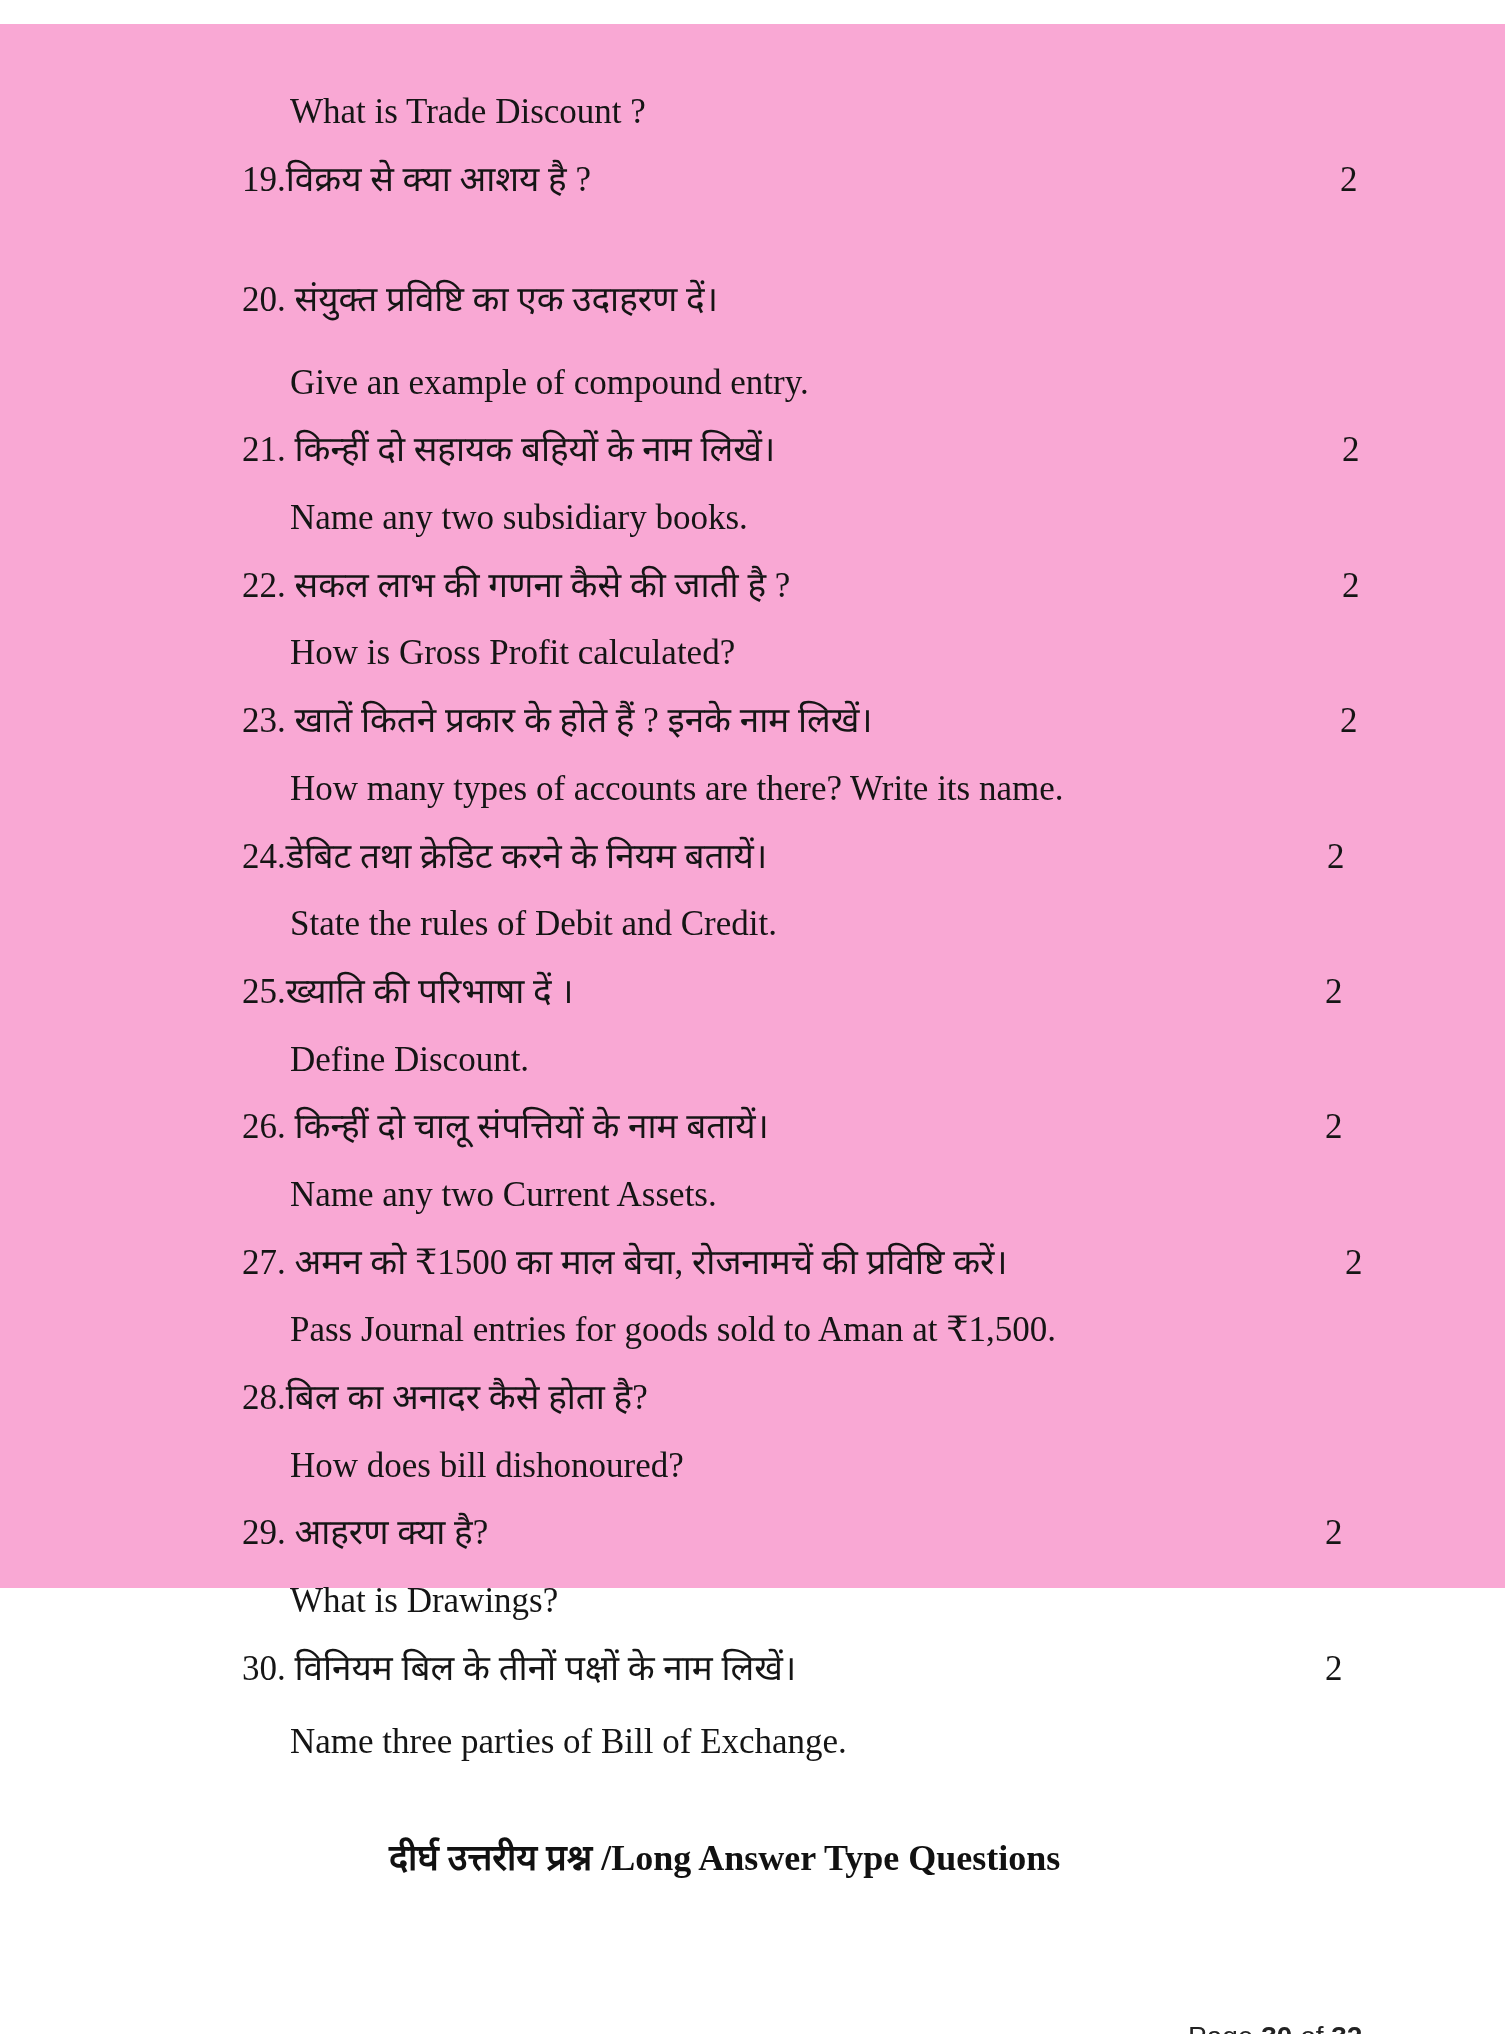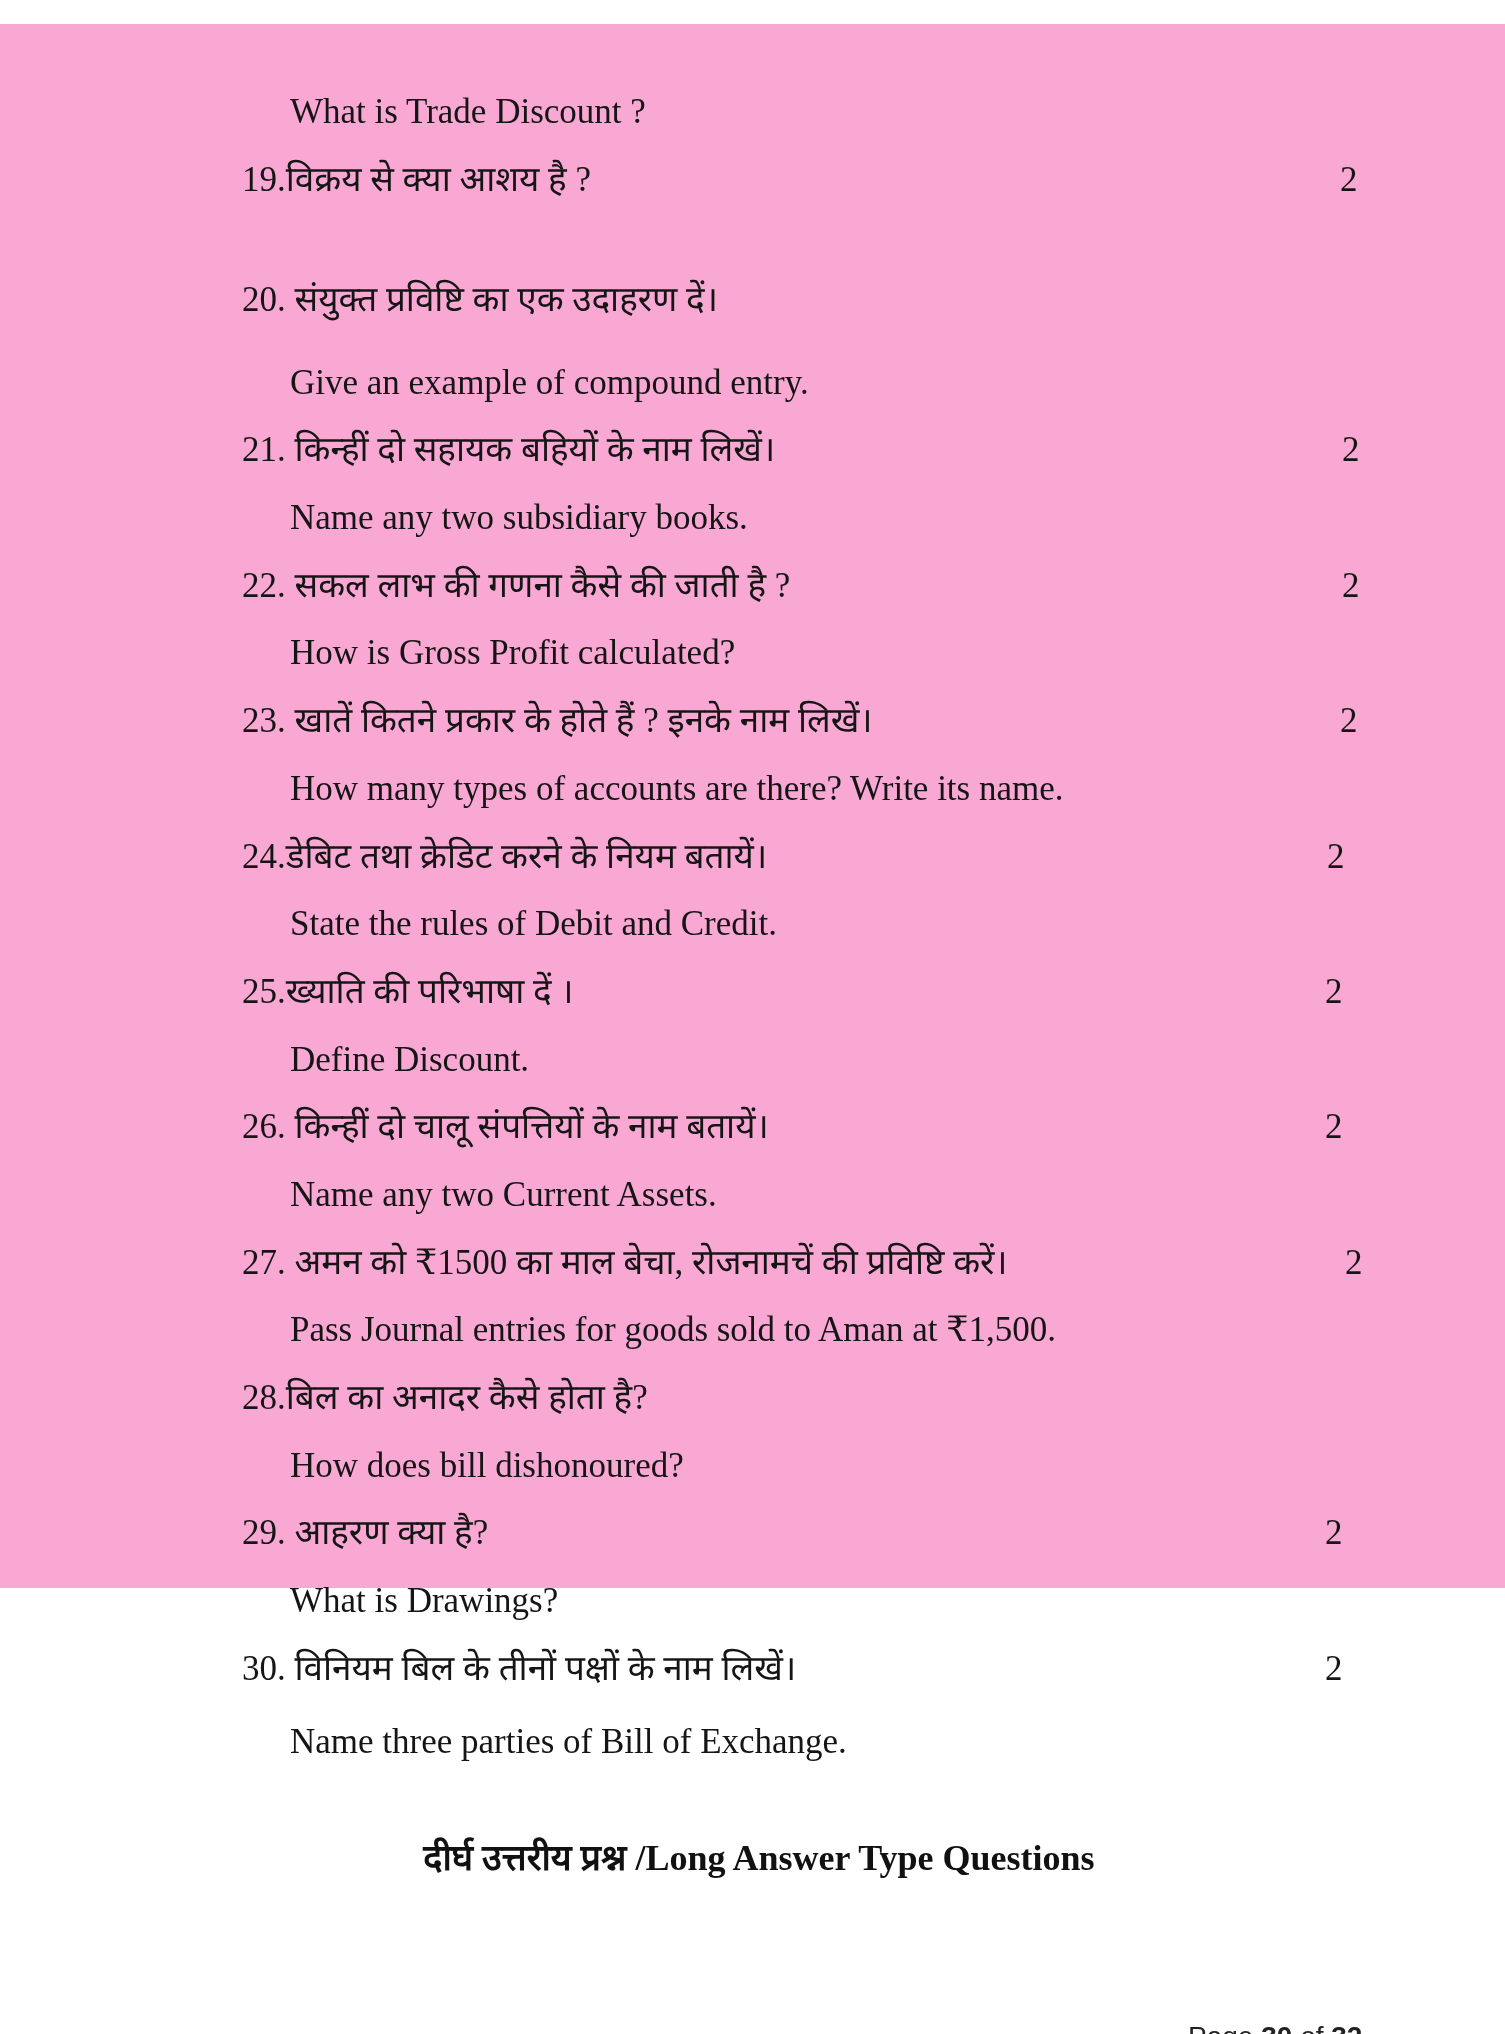--- a/index.html
+++ b/index.html
@@ -11,21 +11,21 @@
   }
   .q-hi { left: 242px; }
   .q-en { left: 290px; }
   .qnum { display: inline-block; }
   .mark {
     position: absolute; height: 44px; line-height: 44px;
     font-family: "Liberation Serif", serif; font-size: 35px; color: #151515;
   }
   .section-heading {
     position: absolute; left: 389px; top: 1812px; width: 740px; height: 44px; line-height: 44px;
-    font-family: "Liberation Serif", serif; font-size: 36px; font-weight: bold; color: #111; white-space: nowrap; text-align: center;
+    font-family: "Liberation Serif", serif; font-size: 36px; font-weight: bold; color: #111; white-space: nowrap;
   }
   .footer {
     position: absolute; left: 1188px; top: 1998px; height: 30px; line-height: 30px;
     font-family: "Liberation Sans", "DejaVu Sans", sans-serif; font-size: 28px; color: #222; white-space: nowrap;
   }
   .footer b { font-weight: bold; }
 </style>
 </head>
 <body>
 

